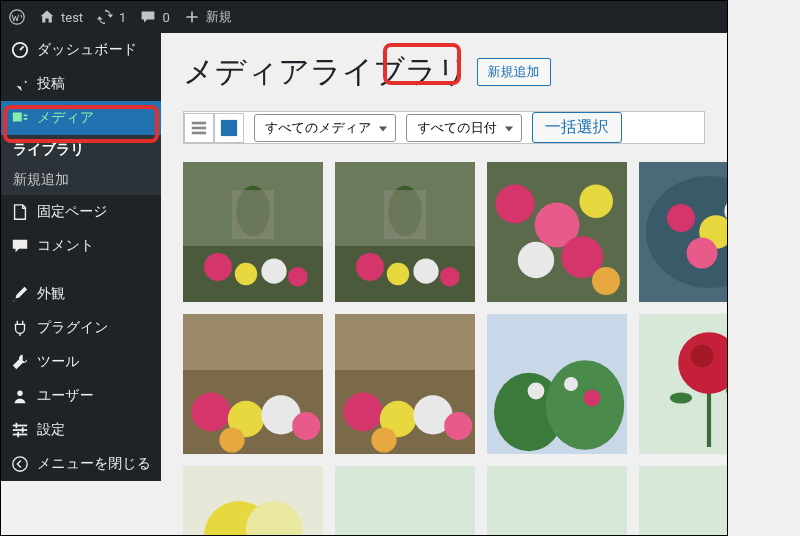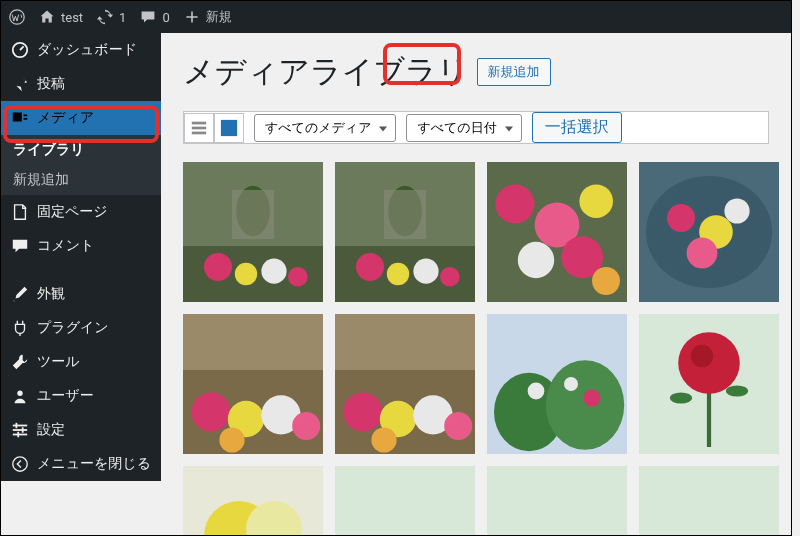--- a/index.html
+++ b/index.html
@@ -1,28 +1,28 @@
 <!DOCTYPE html>
 <html><head>
 <meta charset="utf-8">
 <style>
 * { margin: 0; padding: 0; box-sizing: border-box; font-family: -apple-system, BlinkMacSystemFont, "Segoe UI", Roboto, sans-serif; }
 body { width: 800px; height: 536px; overflow: hidden; background: #f0f0f1; }
 
-.frame { border: 1px solid #000; width: 792px; height: 536px; display: flex; flex-direction: column; }
+.frame { border: 1px solid #000; width: 728px; height: 536px; display: flex; flex-direction: column; }
 
 .adminbar { background: #1d2327; color: #c3c4c7; height: 32px; display: flex; align-items: center; padding: 0 8px; font-size: 13px; gap: 14px; }
 .adminbar .ab-item { display: flex; align-items: center; gap: 6px; color: #c3c4c7; cursor: pointer; }
 .adminbar svg { width: 16px; height: 16px; fill: #c3c4c7; }
 
 .body-row { display: flex; flex: 1; min-height: 0; }
 
 .sidebar { width: 160px; background: #1d2327; color: #c3c4c7; font-size: 14px; display: flex; flex-direction: column; }
 .side-item { display: flex; align-items: center; gap: 8px; padding: 8px 10px; cursor: pointer; color: #eee; position: relative; }
-.side-item.current { background: #2271b1; color: #000000; }
+.side-item.current { background: #2271b1; color: #86efac; }
 .side-item svg { width: 18px; height: 18px; fill: currentColor; flex-shrink: 0; }
 .side-sub { background: #2c3338; }
 .side-sub .sub { padding: 6px 12px; font-size: 14px; cursor: pointer; color: #c3c4c7; }
 .side-sub .sub.cur { color: #fff; font-weight: 600; }
 .arrow-right { position: absolute; right: -8px; top: 50%; transform: translateY(-50%); width: 0; height: 0; border-top: 8px solid transparent; border-bottom: 8px solid transparent; border-right: 8px solid #f0f0f1; }
 
 .highlight-box { position: absolute; border: 4px solid #e3302c; border-radius: 8px; pointer-events: none; }
 
 .content { flex: 1; padding: 18px 22px; overflow: auto; position: relative; }
 .page-head { display: flex; align-items: center; gap: 8px; margin-bottom: 18px; }

